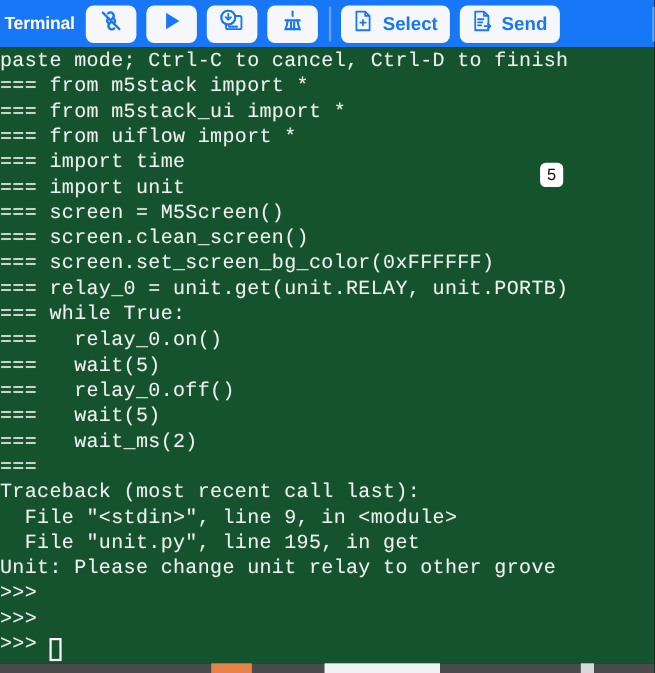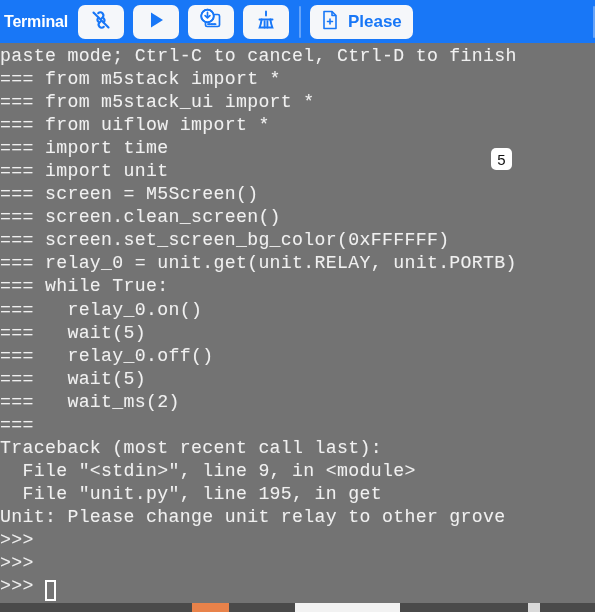--- a/index.html
+++ b/index.html
@@ -66,21 +66,21 @@
   }
   .tb-divider.right-edge { margin-right: 0; margin-left: auto; }
   .tb-icon { display: block; }
 
   
   #terminal {
     position: absolute;
     top: 43px; left: 0;
     width: 595px;
     height: 560px;
-    background: #737373;
+    background: #14532d;
     overflow: hidden;
   }
   #term-text {
     position: absolute;
     top: 0; left: 0;
     margin: 0;
     padding: 2px 0 0 0;
     color: #f0f0f0;
     font-family: "Liberation Mono", "DejaVu Sans Mono", monospace;
     font-size: 18.2px;
@@ -188,23 +188,34 @@
   <div class="tb-divider"></div>
 
   <div class="tb-btn labeled">
     <span class="tb-icon">
       <svg width="22" height="22" viewBox="0 0 22 22" fill="none" stroke="#1877f7" stroke-width="1.6" stroke-linejoin="round">
         <path d="M5 2.5h8l4 4v13H5z"></path>
         <path d="M13 2.5v4h4"></path>
         <path d="M11 10v5M8.5 12.5h5" stroke-linecap="round"></path>
       </svg>
     </span>
-    <span class="tb-label">Please</span>
-  </div>
-
+    <span class="tb-label">Select</span>
+  </div>
+
+  <div class="tb-btn labeled">
+    <span class="tb-icon">
+      <svg width="22" height="22" viewBox="0 0 22 22" fill="none" stroke="#1877f7" stroke-width="1.6" stroke-linejoin="round">
+        <path d="M5 2.5h8l4 4v13H5z"></path>
+        <path d="M13 2.5v4h4"></path>
+        <path d="M7.5 9.5h5M7.5 12.3h4M7.5 15h3" stroke-linecap="round"></path>
+        <path d="M13.5 15.8h5M16.6 13.6l2.2 2.2-2.2 2.2" stroke-linecap="round"></path>
+      </svg>
+    </span>
+    <span class="tb-label">Send</span>
+  </div>
 
   <div class="tb-divider right-edge"></div>
 </div>
 
 <div id="terminal">
   <pre id="term-text">paste mode; Ctrl-C to cancel, Ctrl-D to finish
 === from m5stack import *
 === from m5stack_ui import *
 === from uiflow import *
 === import time

